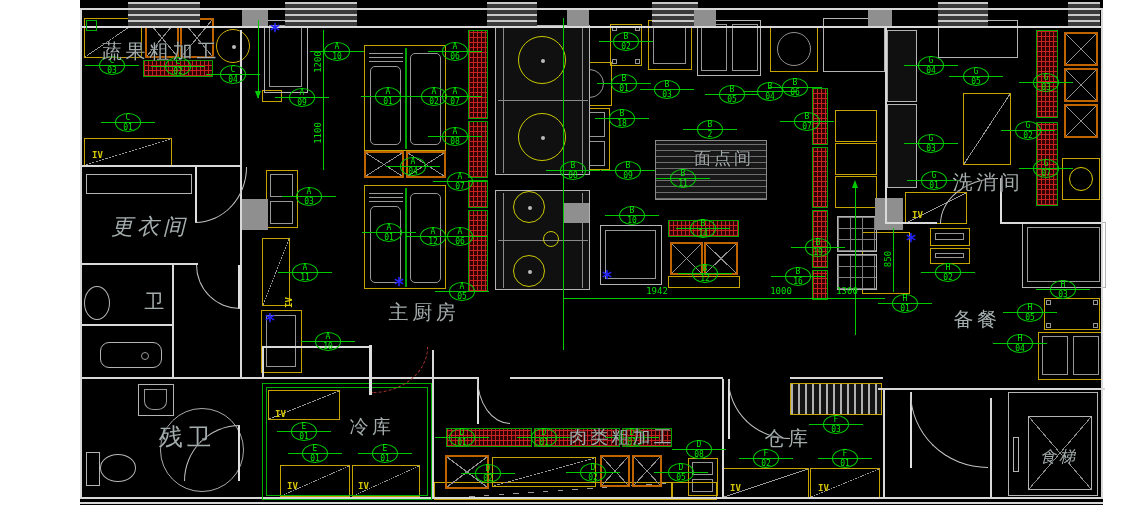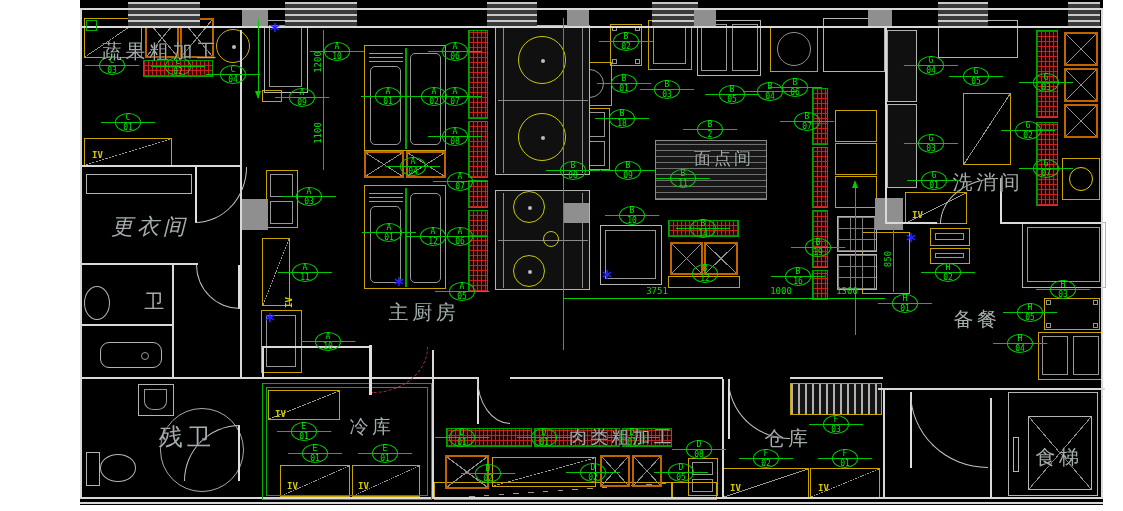--- a/index.html
+++ b/index.html
@@ -663,40 +663,40 @@
       <div class="room-label" style="position: absolute; left: 150px; top: 227px; font-size: 22px; font-style: italic;">更衣间</div>
       <div class="room-label" style="position: absolute; left: 156px; top: 301px; font-size: 20px;">卫</div>
       <div class="room-label" style="position: absolute; left: 187px; top: 437px; font-size: 24px;">残卫</div>
       <div class="room-label" style="position: absolute; left: 424px; top: 312px; font-size: 20px;">主厨房</div>
       <div class="room-label" style="position: absolute; left: 724px; top: 158px; font-size: 17px;">面点间</div>
       <div class="room-label" style="position: absolute; left: 988px; top: 182px; font-size: 20px;">洗消间</div>
       <div class="room-label" style="position: absolute; left: 977px; top: 319px; font-size: 20px;">备餐</div>
       <div class="room-label" style="position: absolute; left: 372px; top: 427px; font-size: 19px;">冷库</div>
       <div class="room-label" style="position: absolute; left: 622px; top: 437px; font-size: 18px;">肉类粗加工</div>
       <div class="room-label" style="position: absolute; left: 788px; top: 438px; font-size: 20px;">仓库</div>
-      <div class="room-label" style="position: absolute; left: 1059px; top: 457px; font-size: 20px;">食梯</div>
+      <div class="room-label" style="position: absolute; left: 1059px; top: 457px; font-size: 16px; font-style: italic;">食梯</div>
       <div class="iv" style="left: 92px; top: 150px; width: 16px; height: 10px;">IV</div>
       <div class="iv" style="left: 275px; top: 409px; width: 16px; height: 10px;">IV</div>
       <div class="iv" style="left: 287px; top: 481px; width: 16px; height: 10px;">IV</div>
       <div class="iv" style="left: 358px; top: 481px; width: 16px; height: 10px;">IV</div>
       <div class="iv" style="left: 730px; top: 483px; width: 16px; height: 10px;">IV</div>
       <div class="iv" style="left: 818px; top: 483px; width: 16px; height: 10px;">IV</div>
       <div class="iv" style="left: 912px; top: 210px; width: 16px; height: 10px;">IV</div>
       <div class="iv" style="left: 281px; top: 295px; width: 16px; height: 10px; transform: rotate(-90deg);">IV</div>
       <div class="star" style="left: 270px; top: 25px; width: 14px; height: 14px;">*</div>
       <div class="star" style="left: 265px; top: 315px; width: 14px; height: 14px;">*</div>
       <div class="star" style="left: 394px; top: 279px; width: 14px; height: 14px;">*</div>
       <div class="star" style="left: 602px; top: 272px; width: 14px; height: 14px;">*</div>
       <div class="star" style="left: 906px; top: 235px; width: 14px; height: 14px;">*</div>
       <div class="dimline" style="left: 563px; top: 298px; width: 322px; height: 1px;"></div>
       <div class="dimtick" style="left: 563px; top: 293px; width: 0px; height: 0px;"></div>
       <div class="dimtick" style="left: 752px; top: 293px; width: 0px; height: 0px;"></div>
       <div class="dimtick" style="left: 810px; top: 293px; width: 0px; height: 0px;"></div>
       <div class="dimtick" style="left: 885px; top: 293px; width: 0px; height: 0px;"></div>
-      <div class="dimlabel" style="left: 632px; top: 286px; width: 50px; height: 10px;">3751</div>
+      <div class="dimlabel" style="left: 632px; top: 286px; width: 50px; height: 10px;">1942</div>
       <div class="dimlabel" style="left: 756px; top: 286px; width: 50px; height: 10px;">1000</div>
       <div class="dimlabel" style="left: 822px; top: 286px; width: 50px; height: 10px;">1300</div>
       <div class="dimline" style="left: 323px; top: 30px; width: 1px; height: 140px;"></div>
       <div class="dimtick" style="left: 323px; top: 25px; width: 0px; height: 0px;"></div>
       <div class="dimtick" style="left: 323px; top: 95px; width: 0px; height: 0px;"></div>
       <div class="dimtick" style="left: 323px; top: 165px; width: 0px; height: 0px;"></div>
       <div class="dimlabel" style="left: 298px; top: 57px; width: 40px; height: 10px; transform: rotate(-90deg);">1200</div>
       <div class="dimlabel" style="left: 298px; top: 128px; width: 40px; height: 10px; transform: rotate(-90deg);">1100</div>
       <div class="dimline" style="left: 893px; top: 228px; width: 1px; height: 64px;"></div>
       <div class="dimtick" style="left: 893px; top: 223px; width: 0px; height: 0px;"></div>

